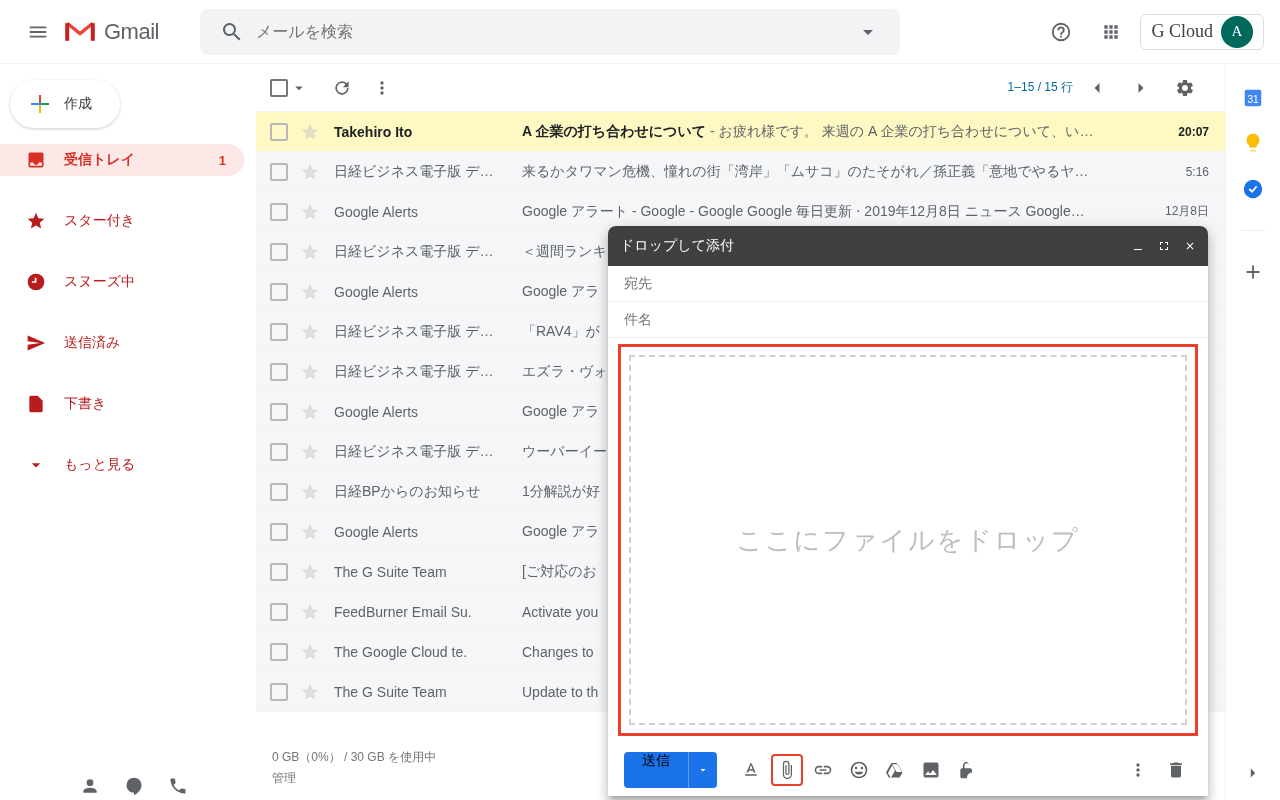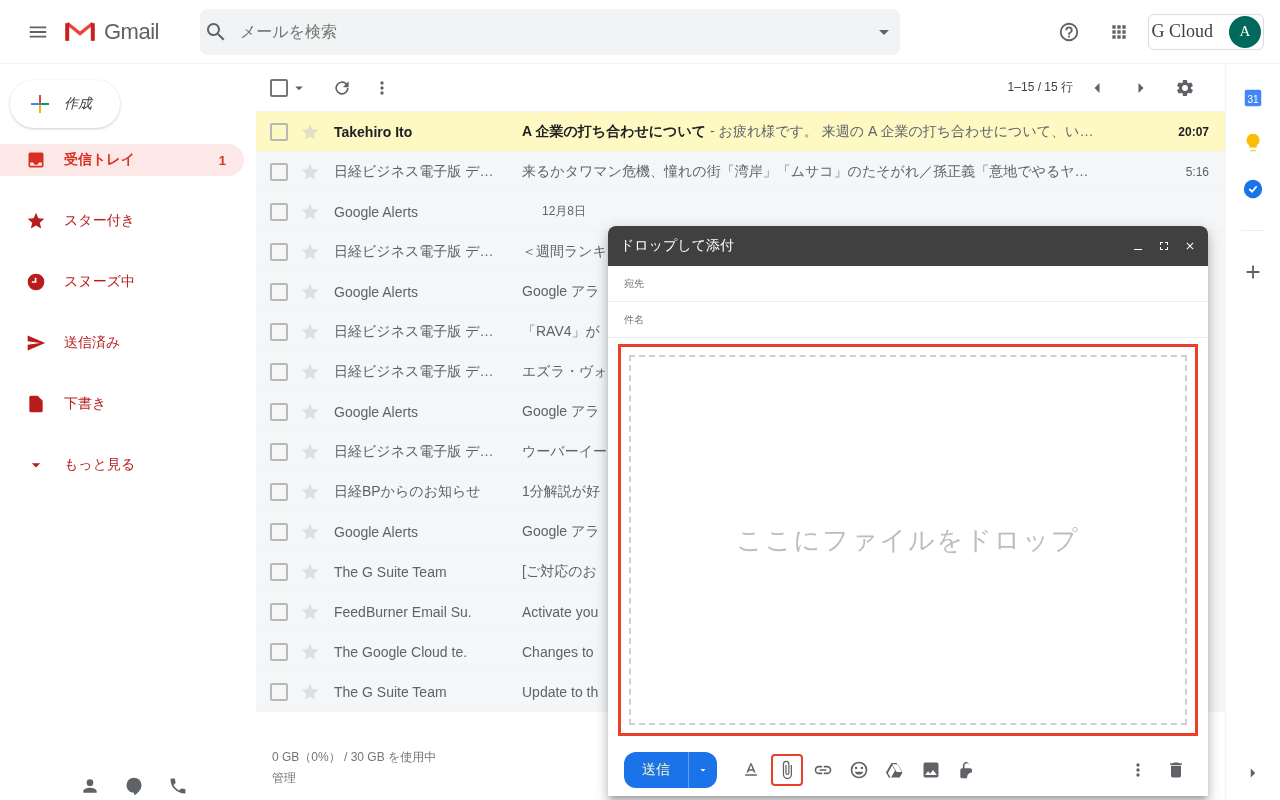--- a/index.html
+++ b/index.html
@@ -5,49 +5,49 @@
 * { margin: 0; padding: 0; box-sizing: border-box; }
 body { font-family: "Helvetica Neue", Arial, sans-serif; font-size: 14px; color: #202124; background: #fff; width: 1280px; height: 800px; overflow: hidden; position: relative; }
 
 
 .hdr { display: flex; align-items: center; height: 64px; padding: 0 16px; border-bottom: 1px solid #f1f3f4; }
 .menu-btn { width: 44px; height: 44px; display: flex; align-items: center; justify-content: center; color: #5f6368; border-radius: 50%; cursor: pointer; }
 .menu-btn svg { width: 22px; height: 22px; }
 .logo { display: flex; align-items: center; margin-left: 4px; margin-right: 41px; }
 .logo-icon { width: 32px; height: 24px; margin-right: 8px; }
 .logo-text { font-size: 22px; color: #5f6368; letter-spacing: -0.5px; }
-.search { flex: 0 0 700px; height: 46px; background: #f1f3f4; border-radius: 8px; display: flex; align-items: center; padding: 0 4px; }
+.search { flex: 0 0 700px; height: 46px; background: #f1f3f4; border-radius: 8px; display: flex; align-items: center; padding: 0 20px; }
 .search-icon { width: 24px; height: 24px; color: #5f6368; margin-right: 12px; }
 .search-input { flex: 1; background: transparent; border: none; outline: none; font-size: 16px; color: #5f6368; }
 .search-drop { width: 24px; height: 24px; color: #5f6368; }
 .hdr-right { margin-left: auto; display: flex; align-items: center; gap: 8px; }
 .hdr-ic { width: 42px; height: 42px; display: flex; align-items: center; justify-content: center; color: #5f6368; border-radius: 50%; cursor: pointer; }
-.gcloud { height: 36px; border: 1px solid #dadce0; border-radius: 6px; display: flex; align-items: center; padding: 0 2px; gap: 16px; font-family: cursive; font-size: 18px; color: #3c4043; }
+.gcloud { height: 36px; border: 1px solid #dadce0; border-radius: 6px; display: flex; align-items: center; padding: 0 10px; gap: 8px; font-family: cursive; font-size: 18px; color: #3c4043; }
 .avatar { width: 32px; height: 32px; border-radius: 50%; background: #00695c; color: #fff; display: flex; align-items: center; justify-content: center; font-size: 15px; }
 
 
 .layout { display: flex; height: calc(100% - 64px); }
 .sidebar { width: 256px; padding-top: 10px; }
 .compose { margin: 6px 0 16px 10px; height: 48px; width: 110px; border-radius: 24px; box-shadow: 0 1px 3px rgba(0,0,0,.2); display: flex; align-items: center; gap: 12px; padding: 0 18px; cursor: pointer; background: #fff; }
 .compose-plus { width: 24px; height: 24px; }
-.compose-label { font-size: 14px; color: #3c4043; font-style: italic; }
+.compose-label { font-size: 14px; color: #3c4043; }
 .nav-item { height: 32px; border-radius: 0 16px 16px 0; display: flex; align-items: center; padding-left: 26px; padding-right: 18px; cursor: pointer; color: #202124; margin-right: 12px; }
 .nav-item.active { background: #fce8e6; color: #d93025; font-weight: 600; }
 .nav-item .nic { width: 20px; height: 20px; margin-right: 18px; display: flex; align-items: center; justify-content: center; }
 .nav-item .ncount { margin-left: auto; font-size: 13px; }
 .nav-item.muted { color: #b91c1c; margin-top: 29px; }
 
 .footer-sb { position: absolute; bottom: 4px; left: 80px; display: flex; gap: 24px; color: #5f6368; }
 
 .main { flex: 1; display: flex; flex-direction: column; border-right: 1px solid #f1f3f4; }
 .toolbar { height: 48px; display: flex; align-items: center; padding: 0 20px 0 14px; border-bottom: 1px solid #f1f3f4; }
 .sel-box { width: 18px; height: 18px; border: 2px solid #757575; border-radius: 2px; }
 .sel-drop { margin-left: 2px; }
 .tb-ic { width: 40px; height: 40px; display: flex; align-items: center; justify-content: center; color: #5f6368; cursor: pointer; }
-.tb-right { margin-left: auto; display: flex; align-items: center; gap: 4px; color: #404040; font-size: 12px; }
+.tb-right { margin-left: auto; display: flex; align-items: center; gap: 4px; color: #0369a1; font-size: 12px; }
 
 .list { flex: 1; overflow-y: auto; }
 .row { display: flex; align-items: center; height: 40px; border-bottom: 1px solid #f1f3f4; padding-right: 16px; cursor: pointer; }
 .row.unread { background: #fef9c3; font-weight: 600; }
 .row.read { background: #f4f6f8; color: #5f6368; }
 .row .cb { width: 18px; height: 18px; border: 2px solid #b8b8b8; border-radius: 2px; margin: 0 12px 0 14px; flex-shrink: 0; }
 .row .star { color: #c6c6c6; margin-right: 14px; flex-shrink: 0; }
 .row .sender { width: 188px; flex-shrink: 0; font-size: 14px; overflow: hidden; text-overflow: ellipsis; white-space: nowrap; }
 .row .subj { flex: 1; font-size: 14px; overflow: hidden; text-overflow: ellipsis; white-space: nowrap; }
 .row .subj .snip { font-weight: 400; color: #5f6368; }
@@ -58,25 +58,25 @@
 .storage { padding: 12px 16px; color: #757575; font-size: 12px; line-height: 1.7; }
 
 
 .rpanel { width: 54px; display: flex; flex-direction: column; align-items: center; gap: 24px; padding-top: 22px; }
 .rp-ic { width: 22px; height: 22px; }
 
 
 .compose-win { position: absolute; right: 72px; bottom: 4px; width: 600px; height: 570px; background: #fff; box-shadow: 0 8px 10px 1px rgba(0,0,0,.14),0 3px 14px 2px rgba(0,0,0,.12),0 5px 5px -3px rgba(0,0,0,.2); border-radius: 8px 8px 0 0; display: flex; flex-direction: column; overflow: hidden; }
 .cw-hdr { height: 40px; background: #404040; color: #fff; display: flex; align-items: center; padding: 0 12px; font-size: 14px; }
 .cw-hdr-right { margin-left: auto; display: flex; gap: 14px; }
-.cw-field { height: 36px; border-bottom: 1px solid #eceff1; display: flex; align-items: center; padding: 0 16px; color: #757575; font-size: 10px; }
+.cw-field { height: 36px; border-bottom: 1px solid #eceff1; display: flex; align-items: center; padding: 0 16px; color: #757575; font-size: 14px; }
 .cw-body { flex: 1; margin: 6px 10px 8px 10px; border: 3px solid #e8402a; position: relative; }
 .cw-drop { position: absolute; inset: 8px; border: 2px dashed #cfcfcf; display: flex; align-items: center; justify-content: center; color: #bdbdbd; font-size: 26px; letter-spacing: 2px; }
 .cw-toolbar { height: 52px; display: flex; align-items: center; padding: 0 16px; gap: 4px; }
-.send-btn { height: 36px; background: #1a73e8; color: #fef9c3; border-radius: 12px; display: flex; align-items: center; }
+.send-btn { height: 36px; background: #1a73e8; color: #000000; border-radius: 4px; display: flex; }
 .send-main { padding: 0 18px; font-size: 14px; font-weight: 500; }
 .send-drop { padding: 0 8px; border-left: 1px solid rgba(255,255,255,.3); height: 100%; display: flex; align-items: center; }
 .ct-ic { width: 32px; height: 32px; display: flex; align-items: center; justify-content: center; color: #5f6368; cursor: pointer; border-radius: 4px; }
 .ct-ic.hl { border: 2px solid #e8402a; }
 .cw-tb-right { margin-left: auto; display: flex; gap: 6px; }
 
 svg { display: block; }
 </style>
 </head>
 <body>
@@ -254,20 +254,21 @@
           <div class="sender">日経ビジネス電子版 デ…</div>
           <div class="subj"><span>来るかタワマン危機、憧れの街「湾岸」「ムサコ」のたそがれ／孫正義「意地でやるヤ…</span><span class="snip"></span></div>
           <div class="time">5:16</div>
         </div>
         <div class="row read">
           <div class="cb"></div>
           <svg class="star" width="20" height="20" viewBox="0 0 24 24">
             <path fill="currentColor" d="m12 17.27 6.18 3.73-1.64-7.03L22 9.24l-7.19-.61L12 2 9.19 8.63 2 9.24l5.46 4.73L5.82 21z" opacity=".5"></path>
           </svg>
           <div class="sender">Google Alerts</div>
+          <div class="subj"><span>Google アラート - Google</span><span class="snip"> - Google Google 毎日更新 ⋅ 2019年12月8日 ニュース Google…</span></div>
           <div class="time">12月8日</div>
         </div>
         <div class="row read">
           <div class="cb"></div>
           <svg class="star" width="20" height="20" viewBox="0 0 24 24">
             <path fill="currentColor" d="m12 17.27 6.18 3.73-1.64-7.03L22 9.24l-7.19-.61L12 2 9.19 8.63 2 9.24l5.46 4.73L5.82 21z" opacity=".5"></path>
           </svg>
           <div class="sender">日経ビジネス電子版 デ…</div>
           <div class="subj"><span>＜週間ランキ</span><span class="snip"></span></div>
           <div class="time"></div>

